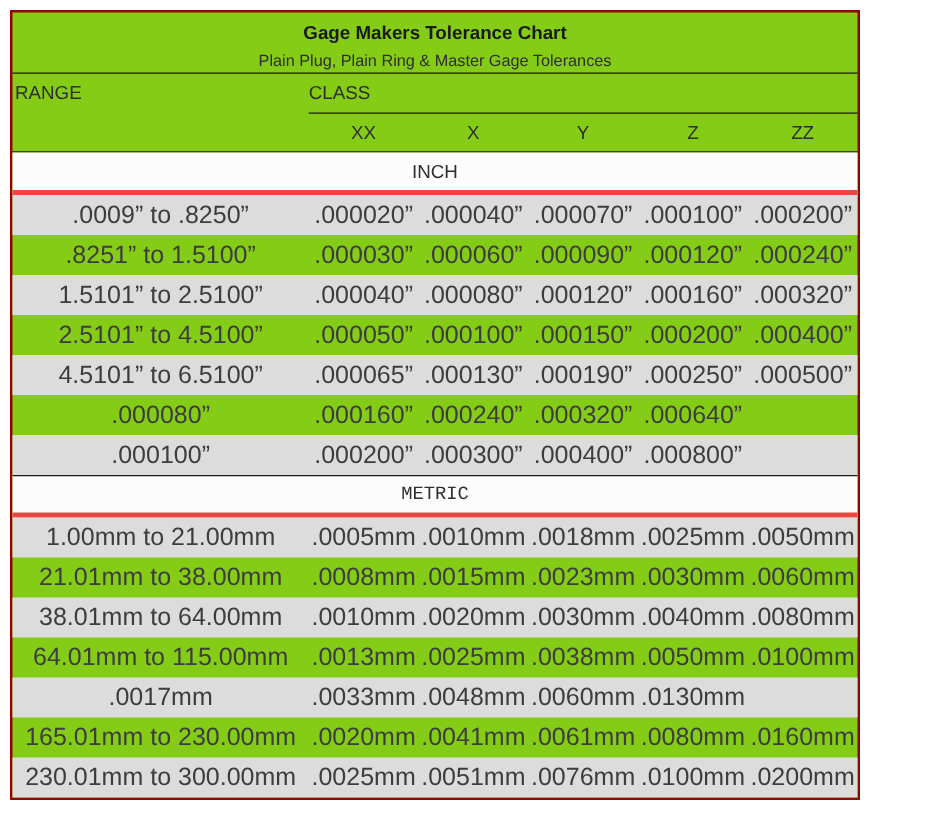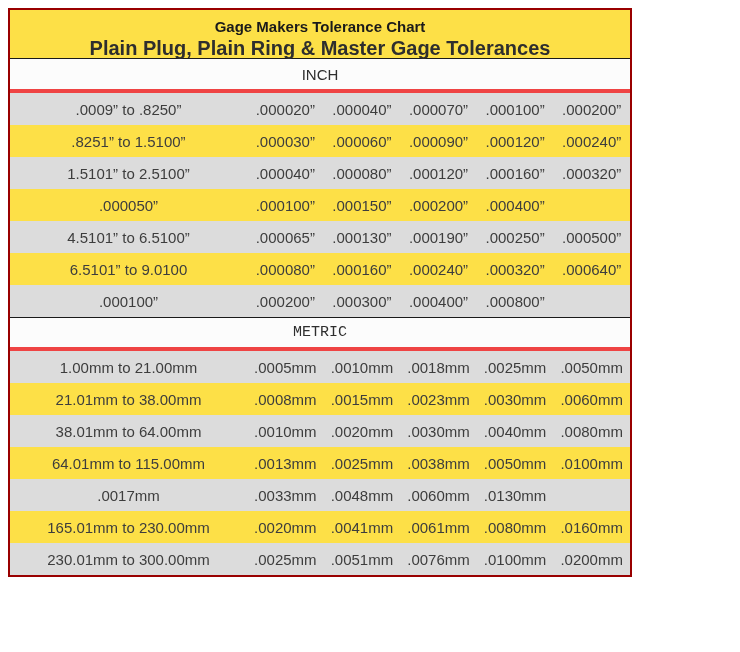--- a/index.html
+++ b/index.html
@@ -4,41 +4,40 @@
 <style>
   * { margin: 0; padding: 0; box-sizing: border-box; }
   html, body {
     width: 740px; height: 652px;
     background: #ffffff;
     font-family: "Liberation Sans", "DejaVu Sans", sans-serif;
   }
   .tbl {
     position: absolute;
     left: 8px; top: 8px;
-    width: 624px;
+    width: 680px;
     border: 2px solid #990000;
-    background: #fde047;
+    background: #84cc16;
   }
   .title-block {
     height: 49px;
     border-bottom: 1px solid #1a1a1a;
     text-align: center;
     padding-top: 5px;
   }
   .title {
     font-size: 15px;
     font-weight: bold;
     color: #1a1a1a;
     line-height: 23px;
   }
   .subtitle {
-    font-size: 20px;
+    font-size: 13px;
     color: #2e2e2e;
     line-height: 21px;
-    font-weight: bold;
   }
   .head {
     display: flex;
     height: 63px;
     border-bottom: 1px solid #1a1a1a;
   }
   .range-h {
     width: 237px;
     padding: 7px 0 0 2px;
     font-size: 15px;
@@ -75,35 +74,48 @@
     color: #2e2e2e;
     background: #fcfcfc;
   }
   .section-header.bt { border-top: 1px solid #1a1a1a; font-family: Liberation Mono, monospace; }
   .row {
     display: grid;
     grid-template-columns: 237px repeat(5, 1fr);
     height: 32px;
     align-items: center;
     text-align: center;
-    font-size: 15px;
+    font-size: 20px;
     color: #3d3d3d;
   }
   .rows .row:nth-child(odd) { background: #dcdcdc; }
   .cell { overflow: hidden; white-space: nowrap; }
 </style>
 </head>
 <body>
 
 <div class="tbl">
   <div class="title-block">
     <div class="title">Gage Makers Tolerance Chart</div>
     <div class="subtitle">Plain Plug, Plain Ring &amp; Master Gage Tolerances</div>
   </div>
 
+  <div class="head">
+    <div class="range-h">RANGE</div>
+    <div class="class-area">
+      <div class="class-h">CLASS</div>
+      <div class="letters">
+        <span>XX</span>
+        <span>X</span>
+        <span>Y</span>
+        <span>Z</span>
+        <span>ZZ</span>
+      </div>
+    </div>
+  </div>
 
   <div id="table-body">
       <div class="section-header">INCH</div>
       <div class="rows">
         <div class="row">
           <div class="cell">.0009” to .8250”</div>
           <div class="cell">.000020”</div>
           <div class="cell">.000040”</div>
           <div class="cell">.000070”</div>
           <div class="cell">.000100”</div>
@@ -119,36 +131,36 @@
         </div>
         <div class="row">
           <div class="cell">1.5101” to 2.5100”</div>
           <div class="cell">.000040”</div>
           <div class="cell">.000080”</div>
           <div class="cell">.000120”</div>
           <div class="cell">.000160”</div>
           <div class="cell">.000320”</div>
         </div>
         <div class="row">
+          <div class="cell">2.5101” to 4.5100”</div>
           <div class="cell">.000050”</div>
           <div class="cell">.000100”</div>
           <div class="cell">.000150”</div>
           <div class="cell">.000200”</div>
           <div class="cell">.000400”</div>
         </div>
         <div class="row">
           <div class="cell">4.5101” to 6.5100”</div>
           <div class="cell">.000065”</div>
           <div class="cell">.000130”</div>
           <div class="cell">.000190”</div>
           <div class="cell">.000250”</div>
           <div class="cell">.000500”</div>
         </div>
         <div class="row">
-          <div class="cell">6.5101” to 9.0100</div>
           <div class="cell">.000080”</div>
           <div class="cell">.000160”</div>
           <div class="cell">.000240”</div>
           <div class="cell">.000320”</div>
           <div class="cell">.000640”</div>
         </div>
         <div class="row">
           <div class="cell">.000100”</div>
           <div class="cell">.000200”</div>
           <div class="cell">.000300”</div>

